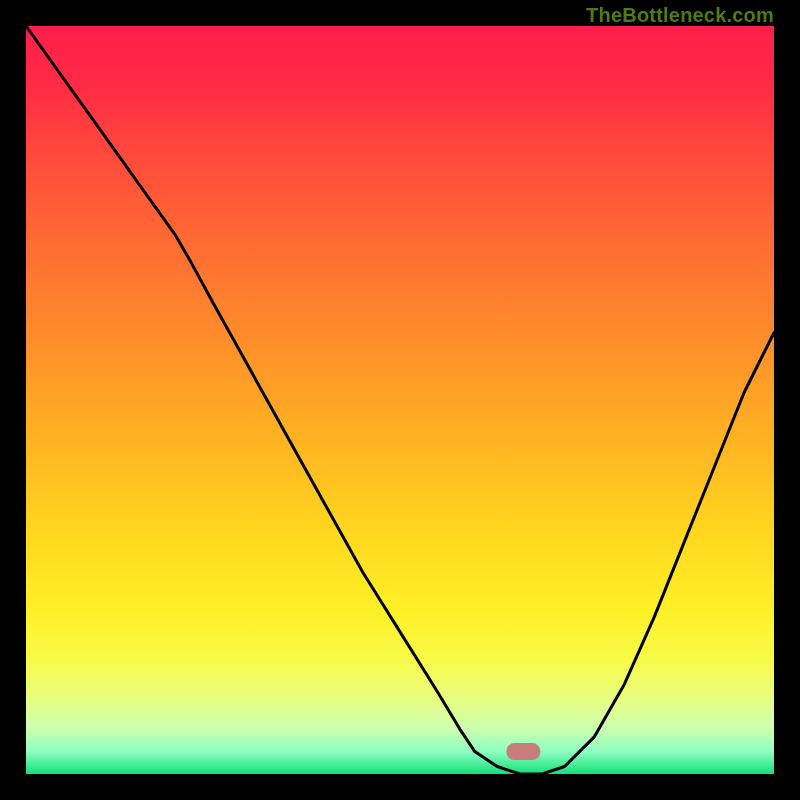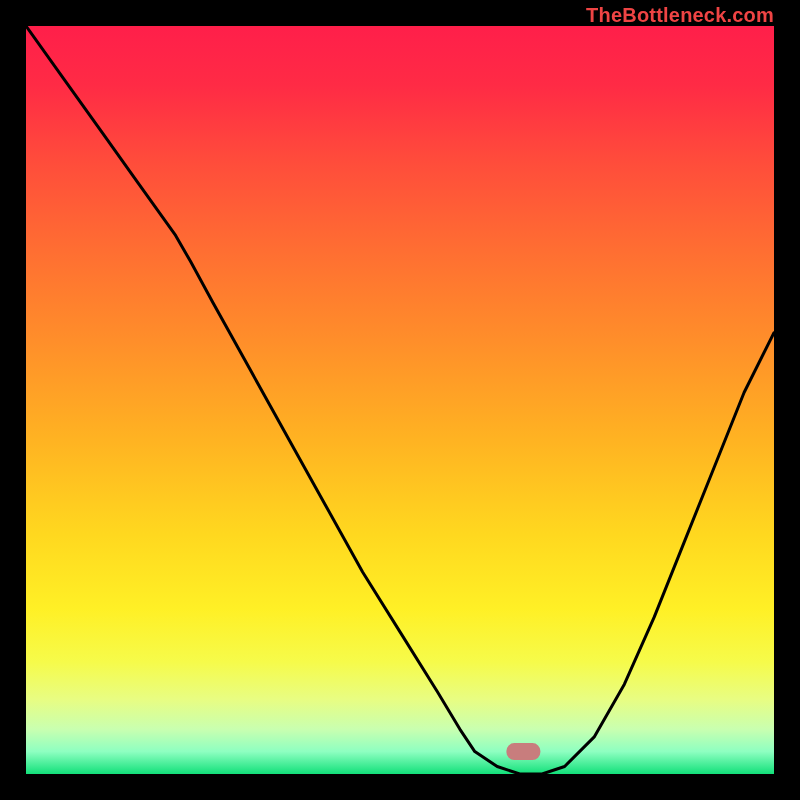--- a/index.html
+++ b/index.html
@@ -1,20 +1,20 @@
 <!DOCTYPE html>
 <html><head>
 <meta charset="utf-8">
 <style>
   html,body{margin:0;padding:0;width:800px;height:800px;background:#000;overflow:hidden;font-family:Arial,Helvetica,sans-serif}
   .frame{position:absolute;left:0;top:0;width:800px;height:800px;background:#000}
   .plot{position:absolute;left:26px;top:26px;width:748px;height:748px}
   .gradient{position:absolute;left:0;top:0;width:748px;height:748px}
   .curve{position:absolute;left:0;top:0;width:748px;height:748px}
-  .watermark{position:absolute;top:4px;right:26px;color:#ef4444;font-size:20px;font-weight:600;letter-spacing:.2px}
+  .watermark{position:absolute;top:4px;right:26px;color:#4d7c0f;font-size:20px;font-weight:600;letter-spacing:.2px}
 </style>
 </head>
 <body>
 <div class="frame">
 
   <div class="plot">
     <svg class="gradient" viewBox="0 0 748 748" preserveAspectRatio="none">
       <defs>
         <linearGradient id="g" x1="0" y1="0" x2="0" y2="1">
             <stop offset="0%" stop-color="#ff1f4a"></stop>

